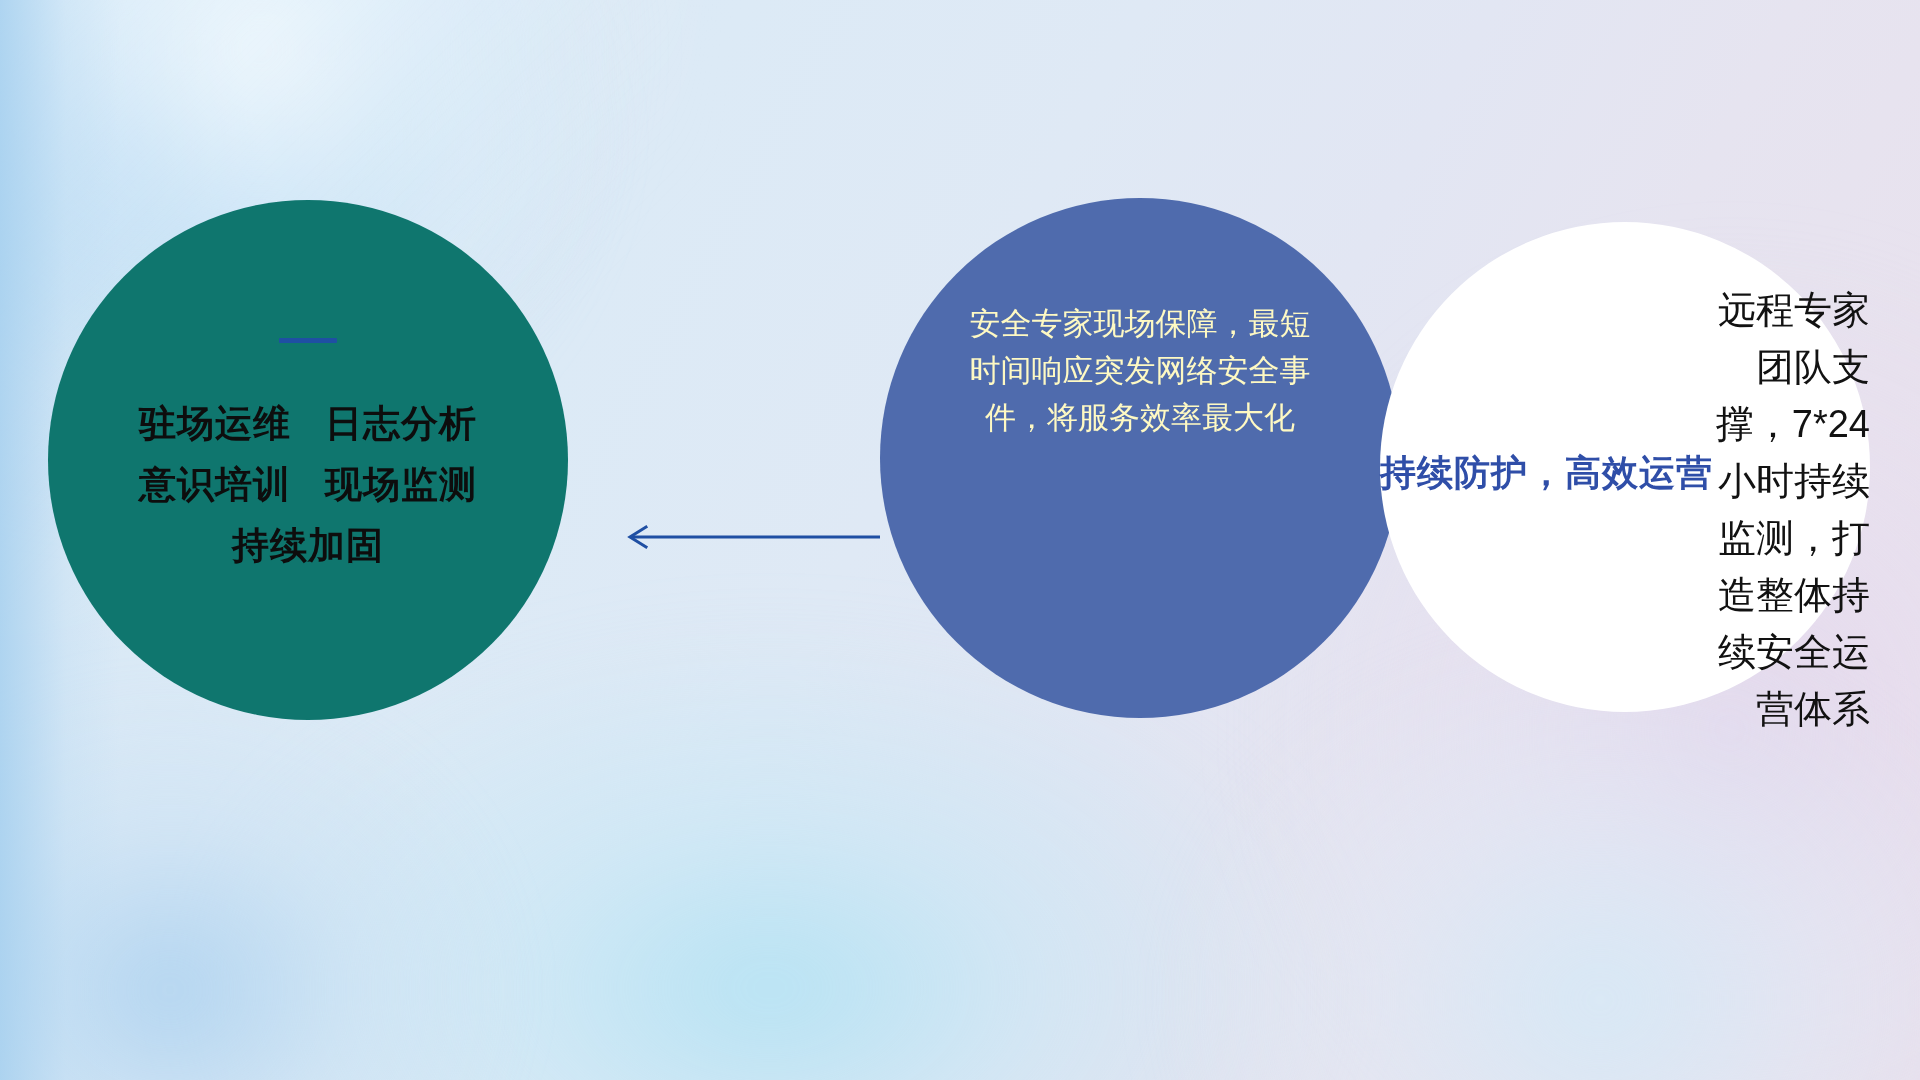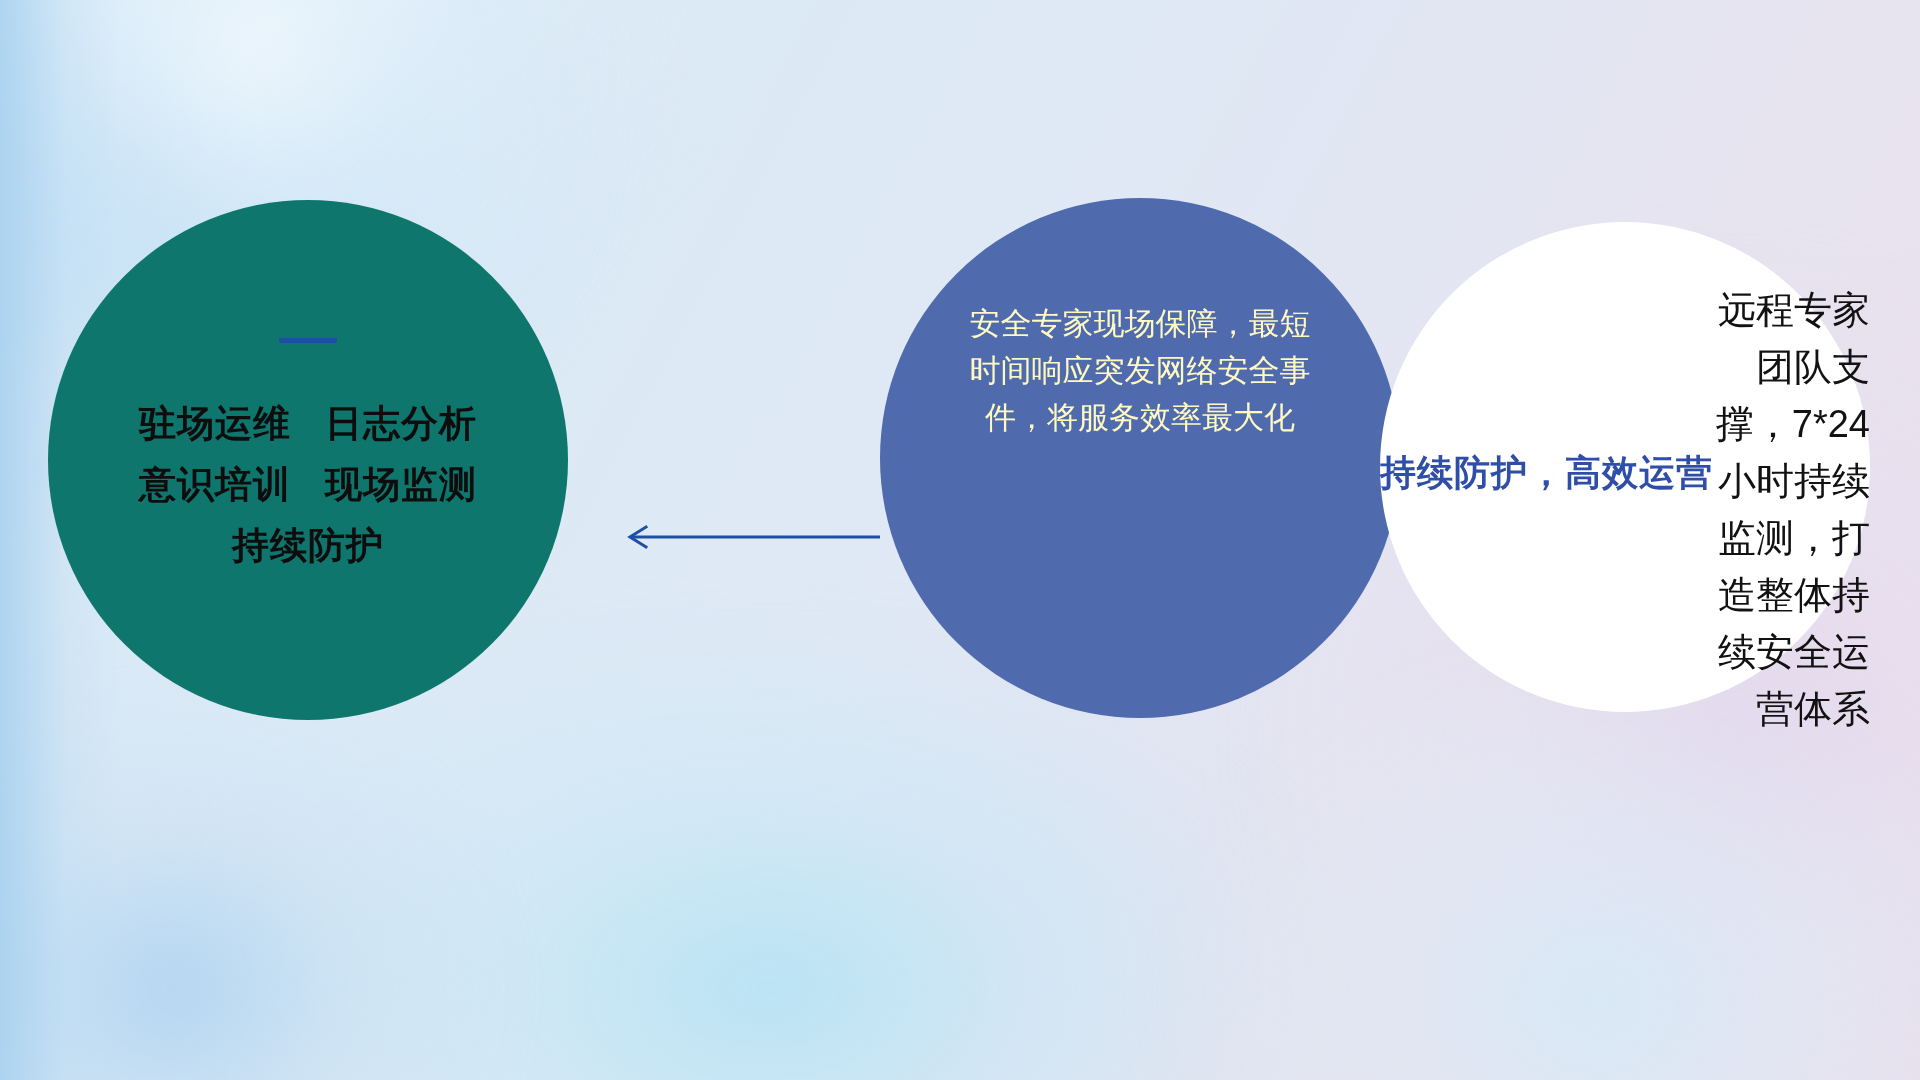--- a/index.html
+++ b/index.html
@@ -254,21 +254,21 @@
   <div class="circle" id="circle-left">
     <div class="divider-rule"></div>
     <div class="left-lines">
       <div class="left-line">
         <span class="gap-seg">驻场运维</span><span class="gap-seg">日志分析</span>
       </div>
       <div class="left-line">
         <span class="gap-seg">意识培训</span><span class="gap-seg">现场监测</span>
       </div>
       <div class="left-line">
-        <span class="gap-seg">持续防护</span>
+        <span class="gap-seg">持续加固</span>
       </div>
     </div>
   </div>
 
   <div id="connector-arrow">
     <svg width="268" height="26" viewBox="0 0 268 26" xmlns="http://www.w3.org/2000/svg">
       <line x1="268" y1="13" x2="20" y2="13" stroke="#1f4fa3" stroke-width="3"></line>
       <polyline points="34,3 18,13 34,23" fill="none" stroke="#1f4fa3" stroke-width="3" stroke-linecap="square" stroke-linejoin="miter"></polyline>
     </svg>
   </div>

